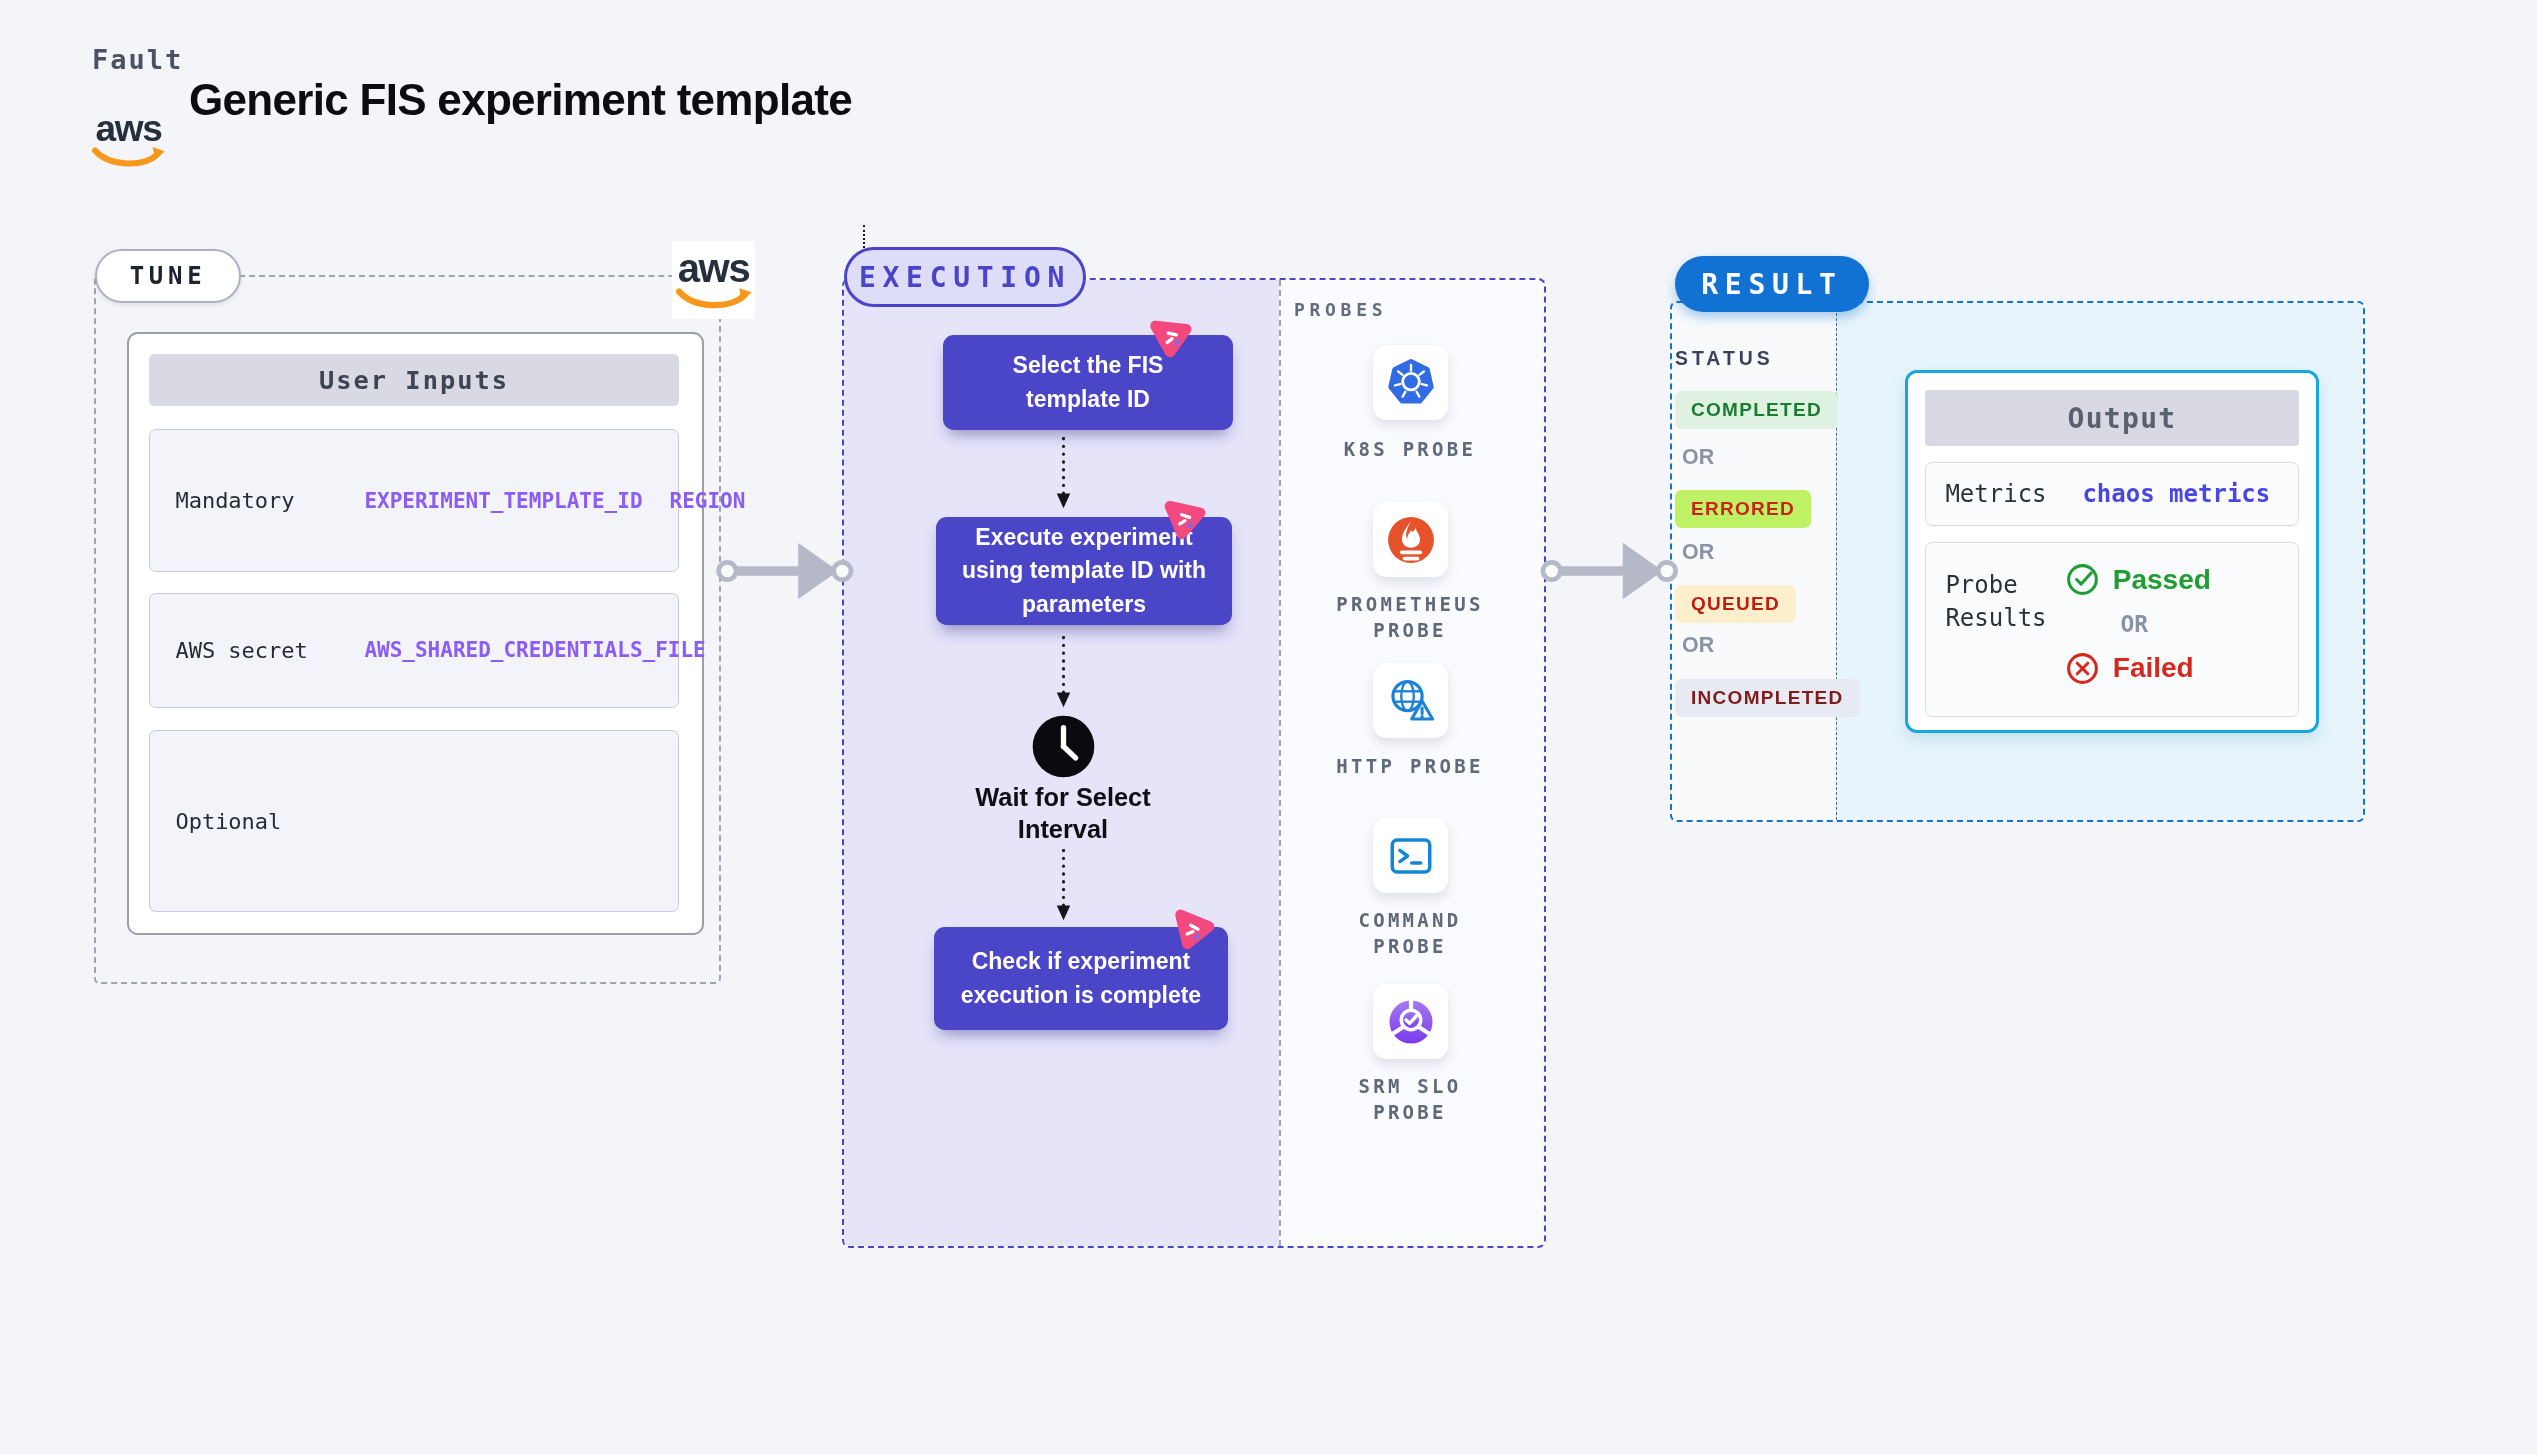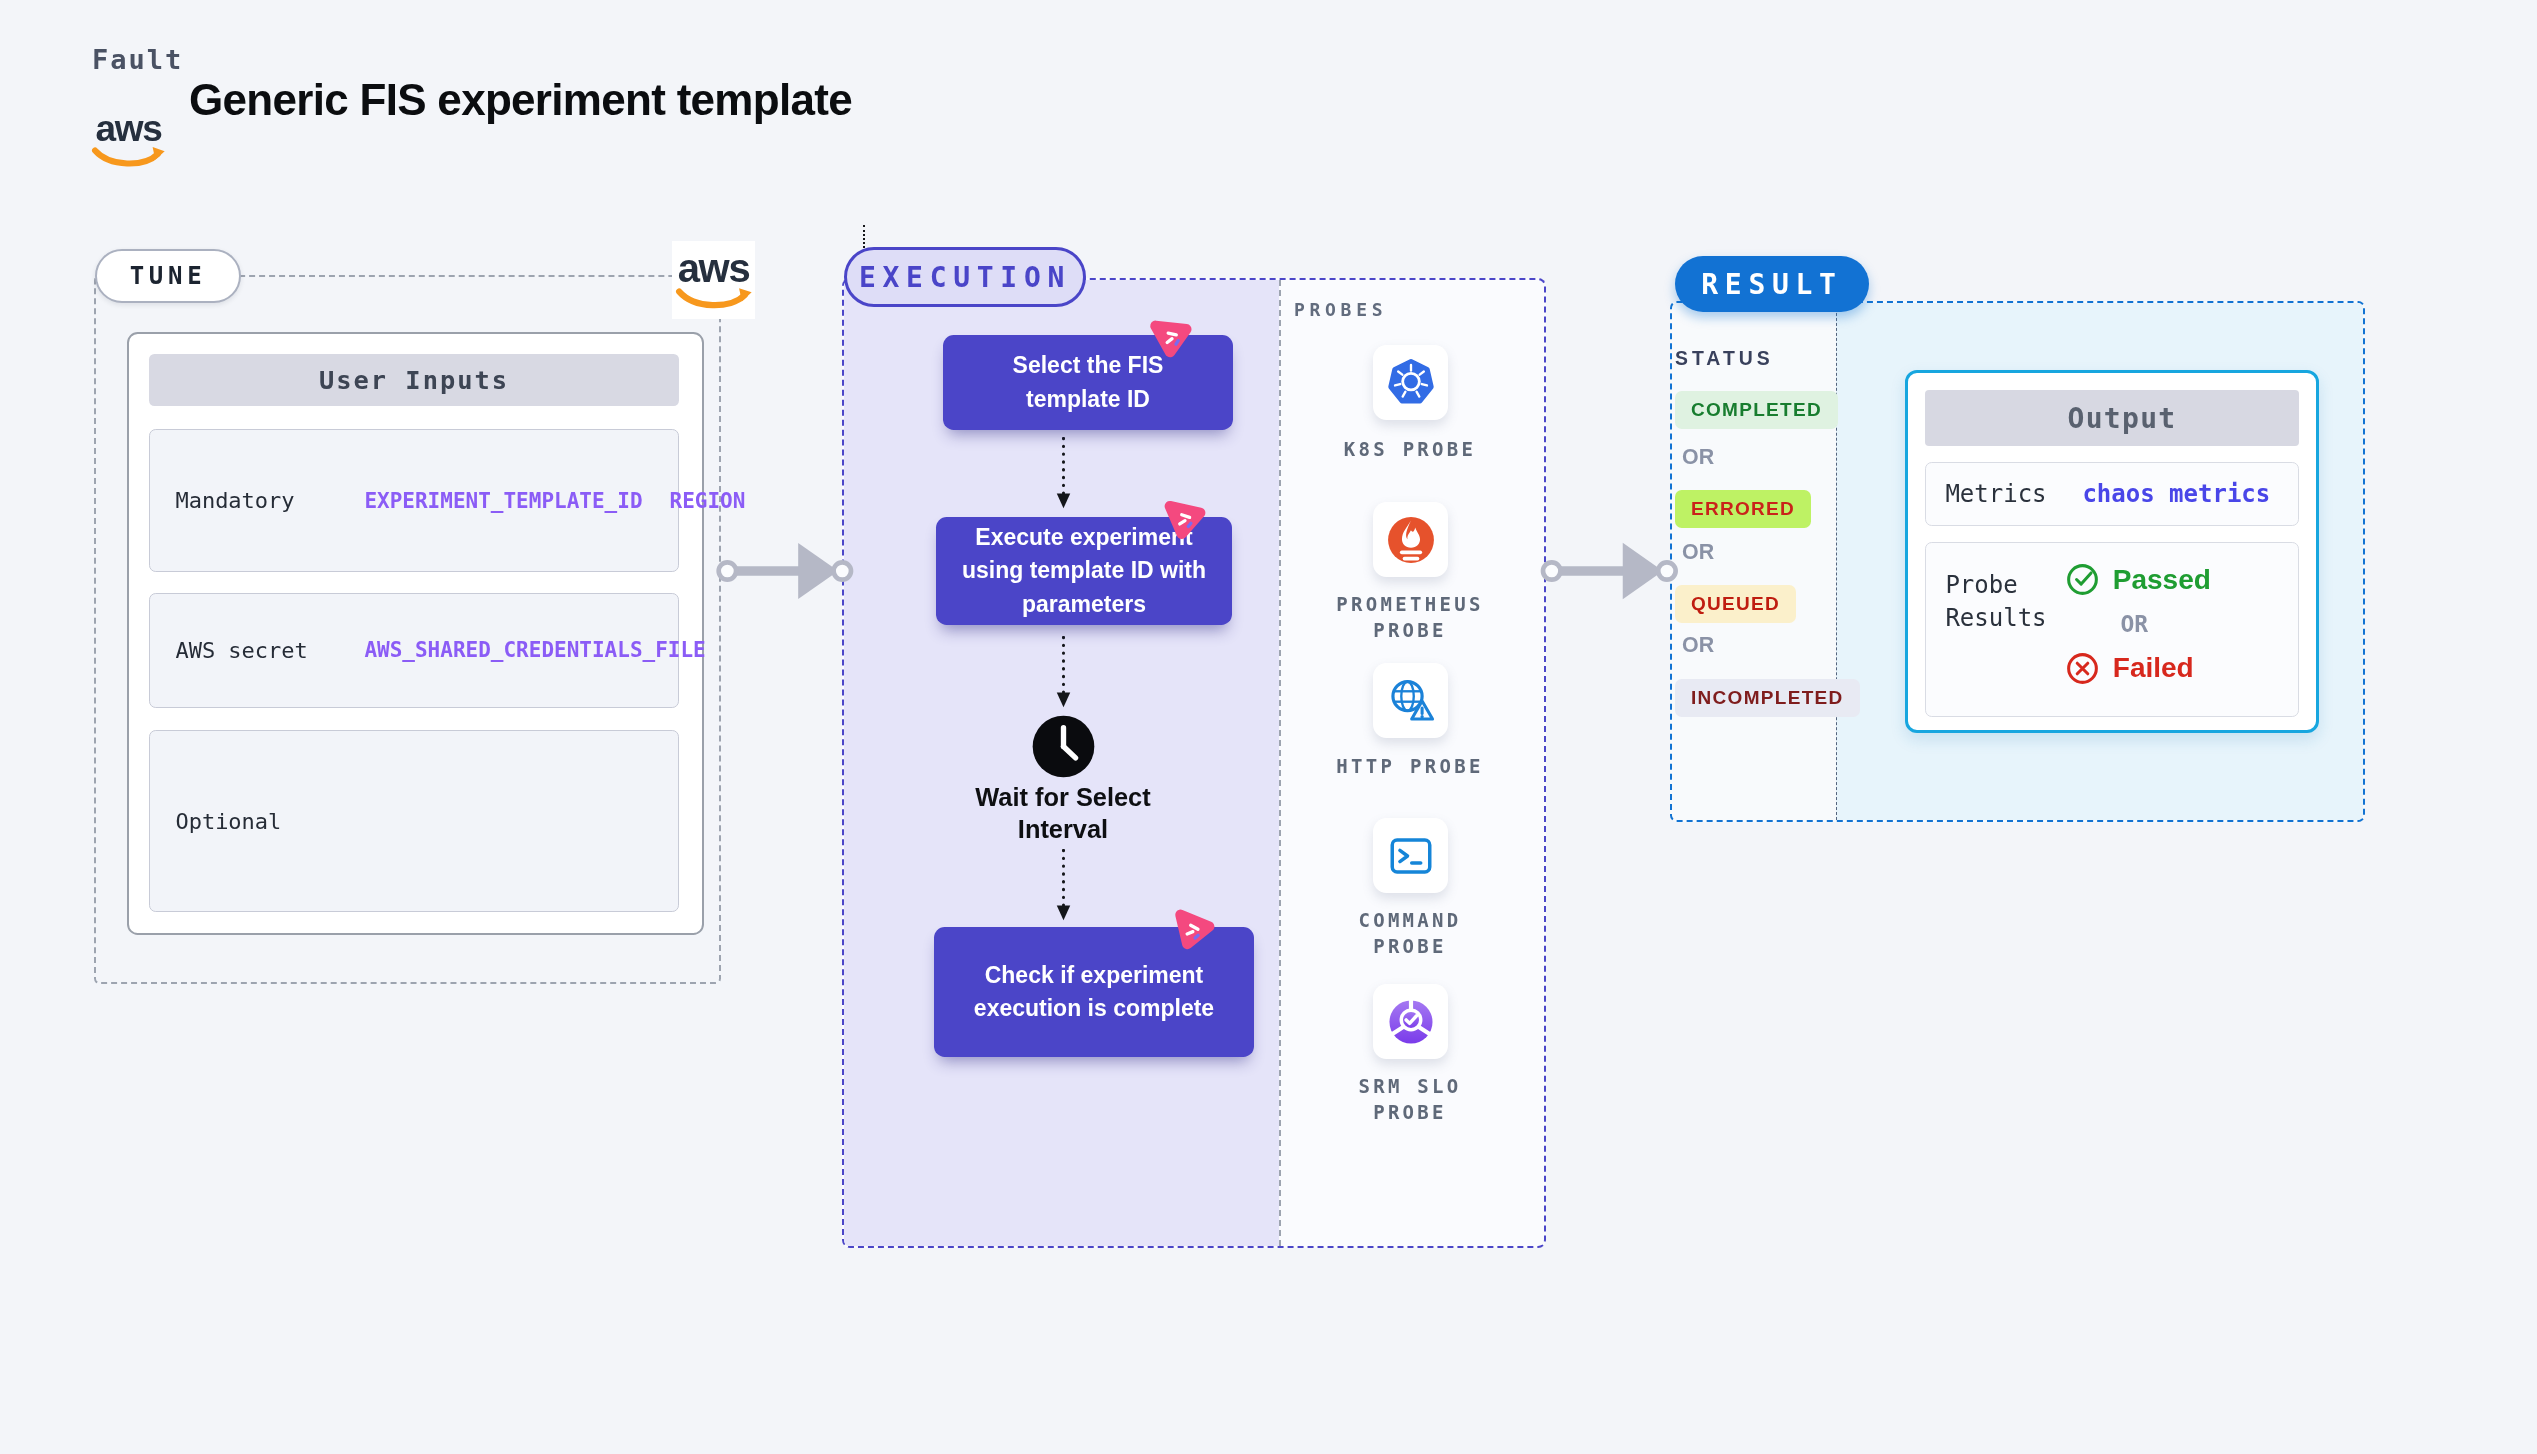--- a/index.html
+++ b/index.html
@@ -182,21 +182,21 @@
     <line x1="47" y1="47" x2="47" y2="19" stroke="#FFFFFF" stroke-width="8" stroke-linecap="round"></line>
     <line x1="47" y1="47" x2="65" y2="64" stroke="#FFFFFF" stroke-width="8" stroke-linecap="round"></line>
   </svg>
   <div class="abs wait-label">Wait for Select Interval</div>
 
   <svg class="abs" style="left:1054px;top:849px;" width="19" height="74" viewBox="0 0 28 110">
     <line x1="14" y1="2" x2="14" y2="86" stroke="#14161A" stroke-width="4.5" stroke-dasharray="0.6 11" stroke-linecap="round"></line>
     <polygon points="4,84 24,84 14,106" fill="#14161A"></polygon>
   </svg>
 
-  <div class="abs flow-box" style="left:934px;top:927px;width:268px;height:130px;padding:0 26px;">Check if experiment execution is complete</div>
+  <div class="abs flow-box" style="left:934px;top:927px;width:268px;height:103px;padding:0 13px;">Check if experiment execution is complete</div>
   <svg class="abs chaos" style="left:1170px;top:908px;transform:rotate(10deg);" width="46" height="46" viewBox="0 0 70 70">
     <path d="M12,14 L58,24 L30,56 Z" fill="#F4497F" stroke="#F4497F" stroke-width="16" stroke-linejoin="round"></path>
     <line x1="30" y1="27" x2="42" y2="31" stroke="#FFFFFF" stroke-width="5" stroke-linecap="round"></line>
     <line x1="27" y1="41" x2="35" y2="36" stroke="#FFFFFF" stroke-width="5" stroke-linecap="round"></line>
     <line x1="44" y1="40" x2="40" y2="45" stroke="#7A6CF0" stroke-width="5" stroke-linecap="round"></line>
   </svg>
 
   <div class="abs probes-title mono">PROBES</div>
 
   <div class="abs probe-card" style="top:345px;">

